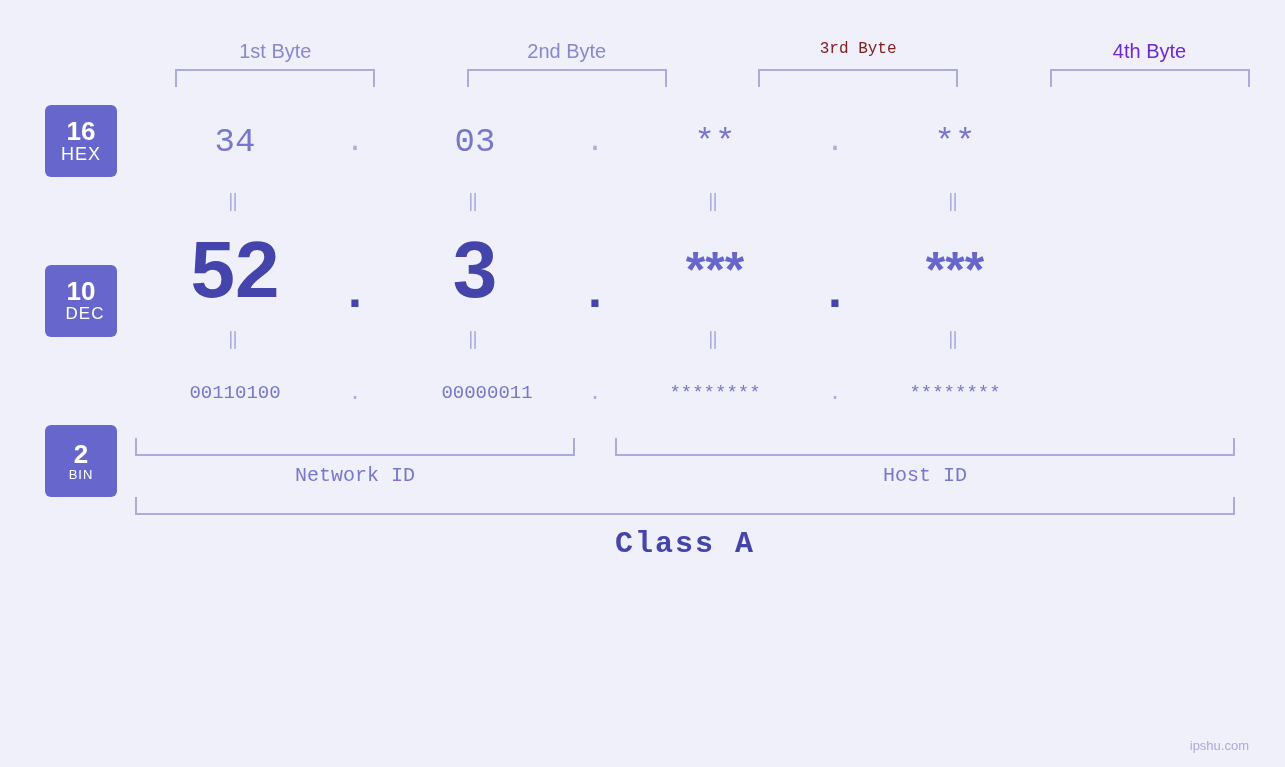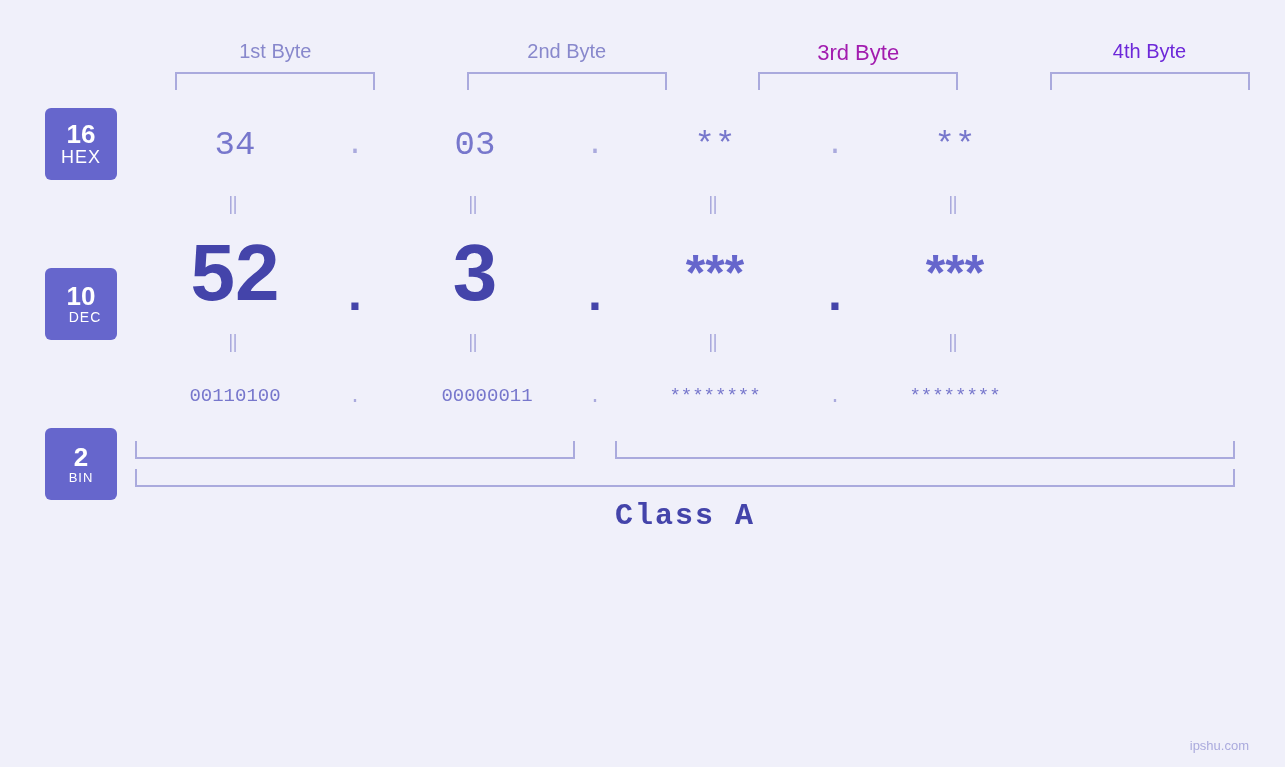--- a/index.html
+++ b/index.html
@@ -32,21 +32,21 @@
   <div style="display:flex; margin-left:140px; width:1100px; justify-content:space-around; margin-bottom:6px; margin-top:20px;">
     <div style="width:200px; text-align:center;">
       <span style="color:#8888cc;font-size:20px;font-family:Arial,sans-serif;">1st Byte</span>
     </div>
     <div style="width:40px;"></div>
     <div style="width:200px; text-align:center;">
       <span style="color:#8888cc;font-size:20px;font-family:Arial,sans-serif;margin-top:8px;">2nd Byte</span>
     </div>
     <div style="width:40px;"></div>
     <div style="width:200px; text-align:center;">
-      <span style="color:#a21caf;font-size:22px;font-family:Liberation Sans, sans-serif;">3rd Byte</span>
+      <span style="color:#7f1d1d;font-size:16px;font-family:Liberation Mono, monospace;">3rd Byte</span>
     </div>
     <div style="width:40px;"></div>
     <div style="width:200px; text-align:center;">
       <span style="color:#6d28d9;font-size:20px;font-family:Arial,sans-serif;">4th Byte</span>
     </div>
   </div>
 
   <div style="display:flex; margin-left:140px; width:1100px; justify-content:space-around; margin-bottom:10px;">
     <div style="width:200px; height:18px; border-top:2px solid #aaaadd; border-left:2px solid #aaaadd; border-right:2px solid #aaaadd;"></div>
     <div style="width:40px;"></div>
@@ -61,21 +61,21 @@
 
     <div style="display:flex; flex-direction:column; margin-left:45px; margin-top:8px; gap:0px;">
 
       <div style="background:#6666cc;color:white;width:72px;height:72px;border-radius:6px;display:flex;flex-direction:column;align-items:center;justify-content:center;margin-bottom:88px;">
         <span style="font-size:26px;font-weight:bold;line-height:1;font-family:Arial,sans-serif;">16</span>
         <span style="font-size:18px;letter-spacing:1px;font-family:Arial,sans-serif;">HEX</span>
       </div>
 
       <div style="background:#6666cc;color:white;width:72px;height:72px;border-radius:6px;display:flex;flex-direction:column;align-items:center;justify-content:center;margin-bottom:88px;">
         <span style="font-size:26px;font-weight:bold;line-height:1;font-family:Arial,sans-serif;">10</span>
-        <span style="font-size:14px;letter-spacing:1px;font-family:Arial,sans-serif;margin-left:8px;">DEC</span>
+        <span style="font-size:17px;letter-spacing:1px;font-family:Arial,sans-serif;margin-left:8px;">DEC</span>
       </div>
 
       <div style="background:#6666cc;color:white;width:72px;height:72px;border-radius:6px;display:flex;flex-direction:column;align-items:center;justify-content:center;">
         <span style="font-size:26px;font-weight:bold;line-height:1;font-family:Arial,sans-serif;">2</span>
         <span style="font-size:13px;letter-spacing:1px;font-family:Arial,sans-serif;">BIN</span>
       </div>
     </div>
 
     <div style="margin-left:18px; display:flex; flex-direction:column;">
 
@@ -130,20 +130,29 @@
       </div>
 
       <div style="display:flex;margin-top:5px;">
 
         <div style="width:440px;height:18px;border-bottom:2px solid #aaaadd;border-left:2px solid #aaaadd;border-right:2px solid #aaaadd;"></div>
         <div style="width:40px;"></div>
 
         <div style="flex:1;height:18px;border-bottom:2px solid #aaaadd;border-left:2px solid #aaaadd;border-right:2px solid #aaaadd;"></div>
       </div>
 
+      <div style="display:flex;margin-top:8px;">
+        <div style="width:440px;text-align:center;">
+          <span style="color:#7777cc;font-size:20px;font-family:'Courier New',monospace;">Network ID</span>
+        </div>
+        <div style="width:40px;"></div>
+        <div style="flex:1;text-align:center;">
+          <span style="color:#7777cc;font-size:20px;font-family:'Courier New',monospace;">Host ID</span>
+        </div>
+      </div>
 
       <div style="width:1100px;height:18px;border-bottom:2px solid #aaaadd;border-left:2px solid #aaaadd;border-right:2px solid #aaaadd;margin-top:10px;"></div>
 
       <div style="width:1100px;text-align:center;margin-top:12px;">
         <span style="font-size:30px;color:#4444aa;font-family:'Courier New',monospace;font-weight:bold;letter-spacing:2px;">Class A</span>
       </div>
 
     </div>
   </div>
 

